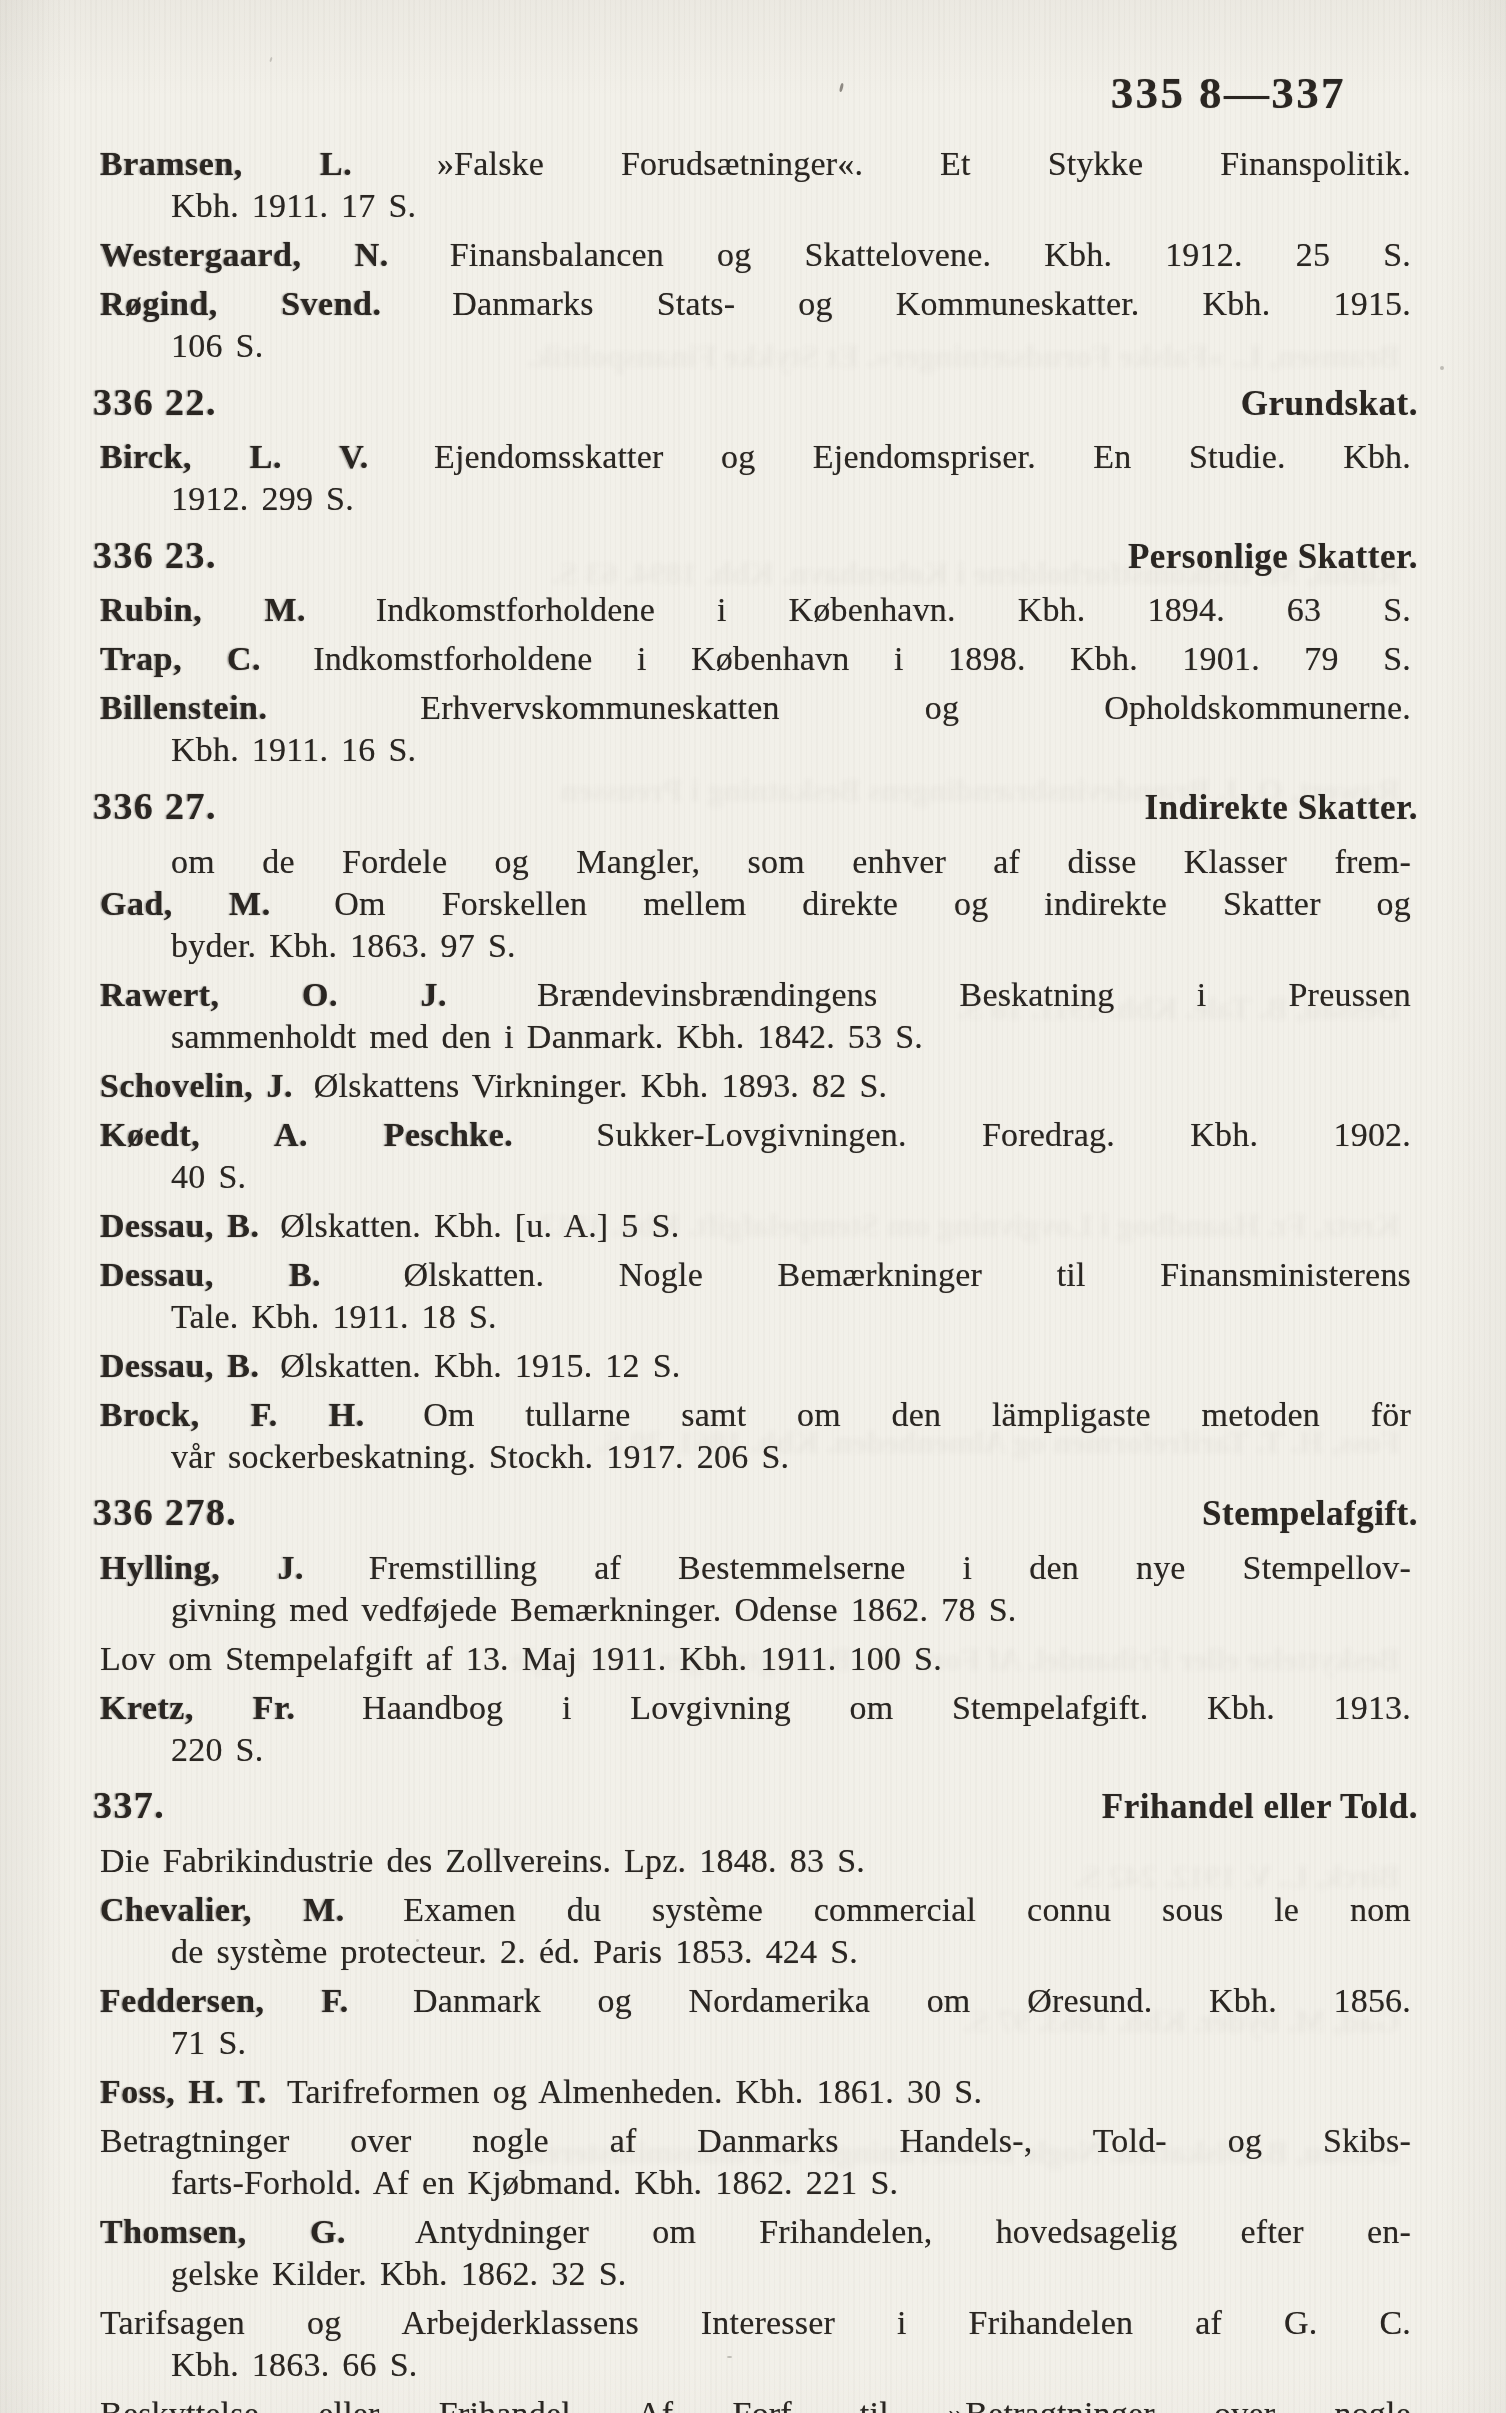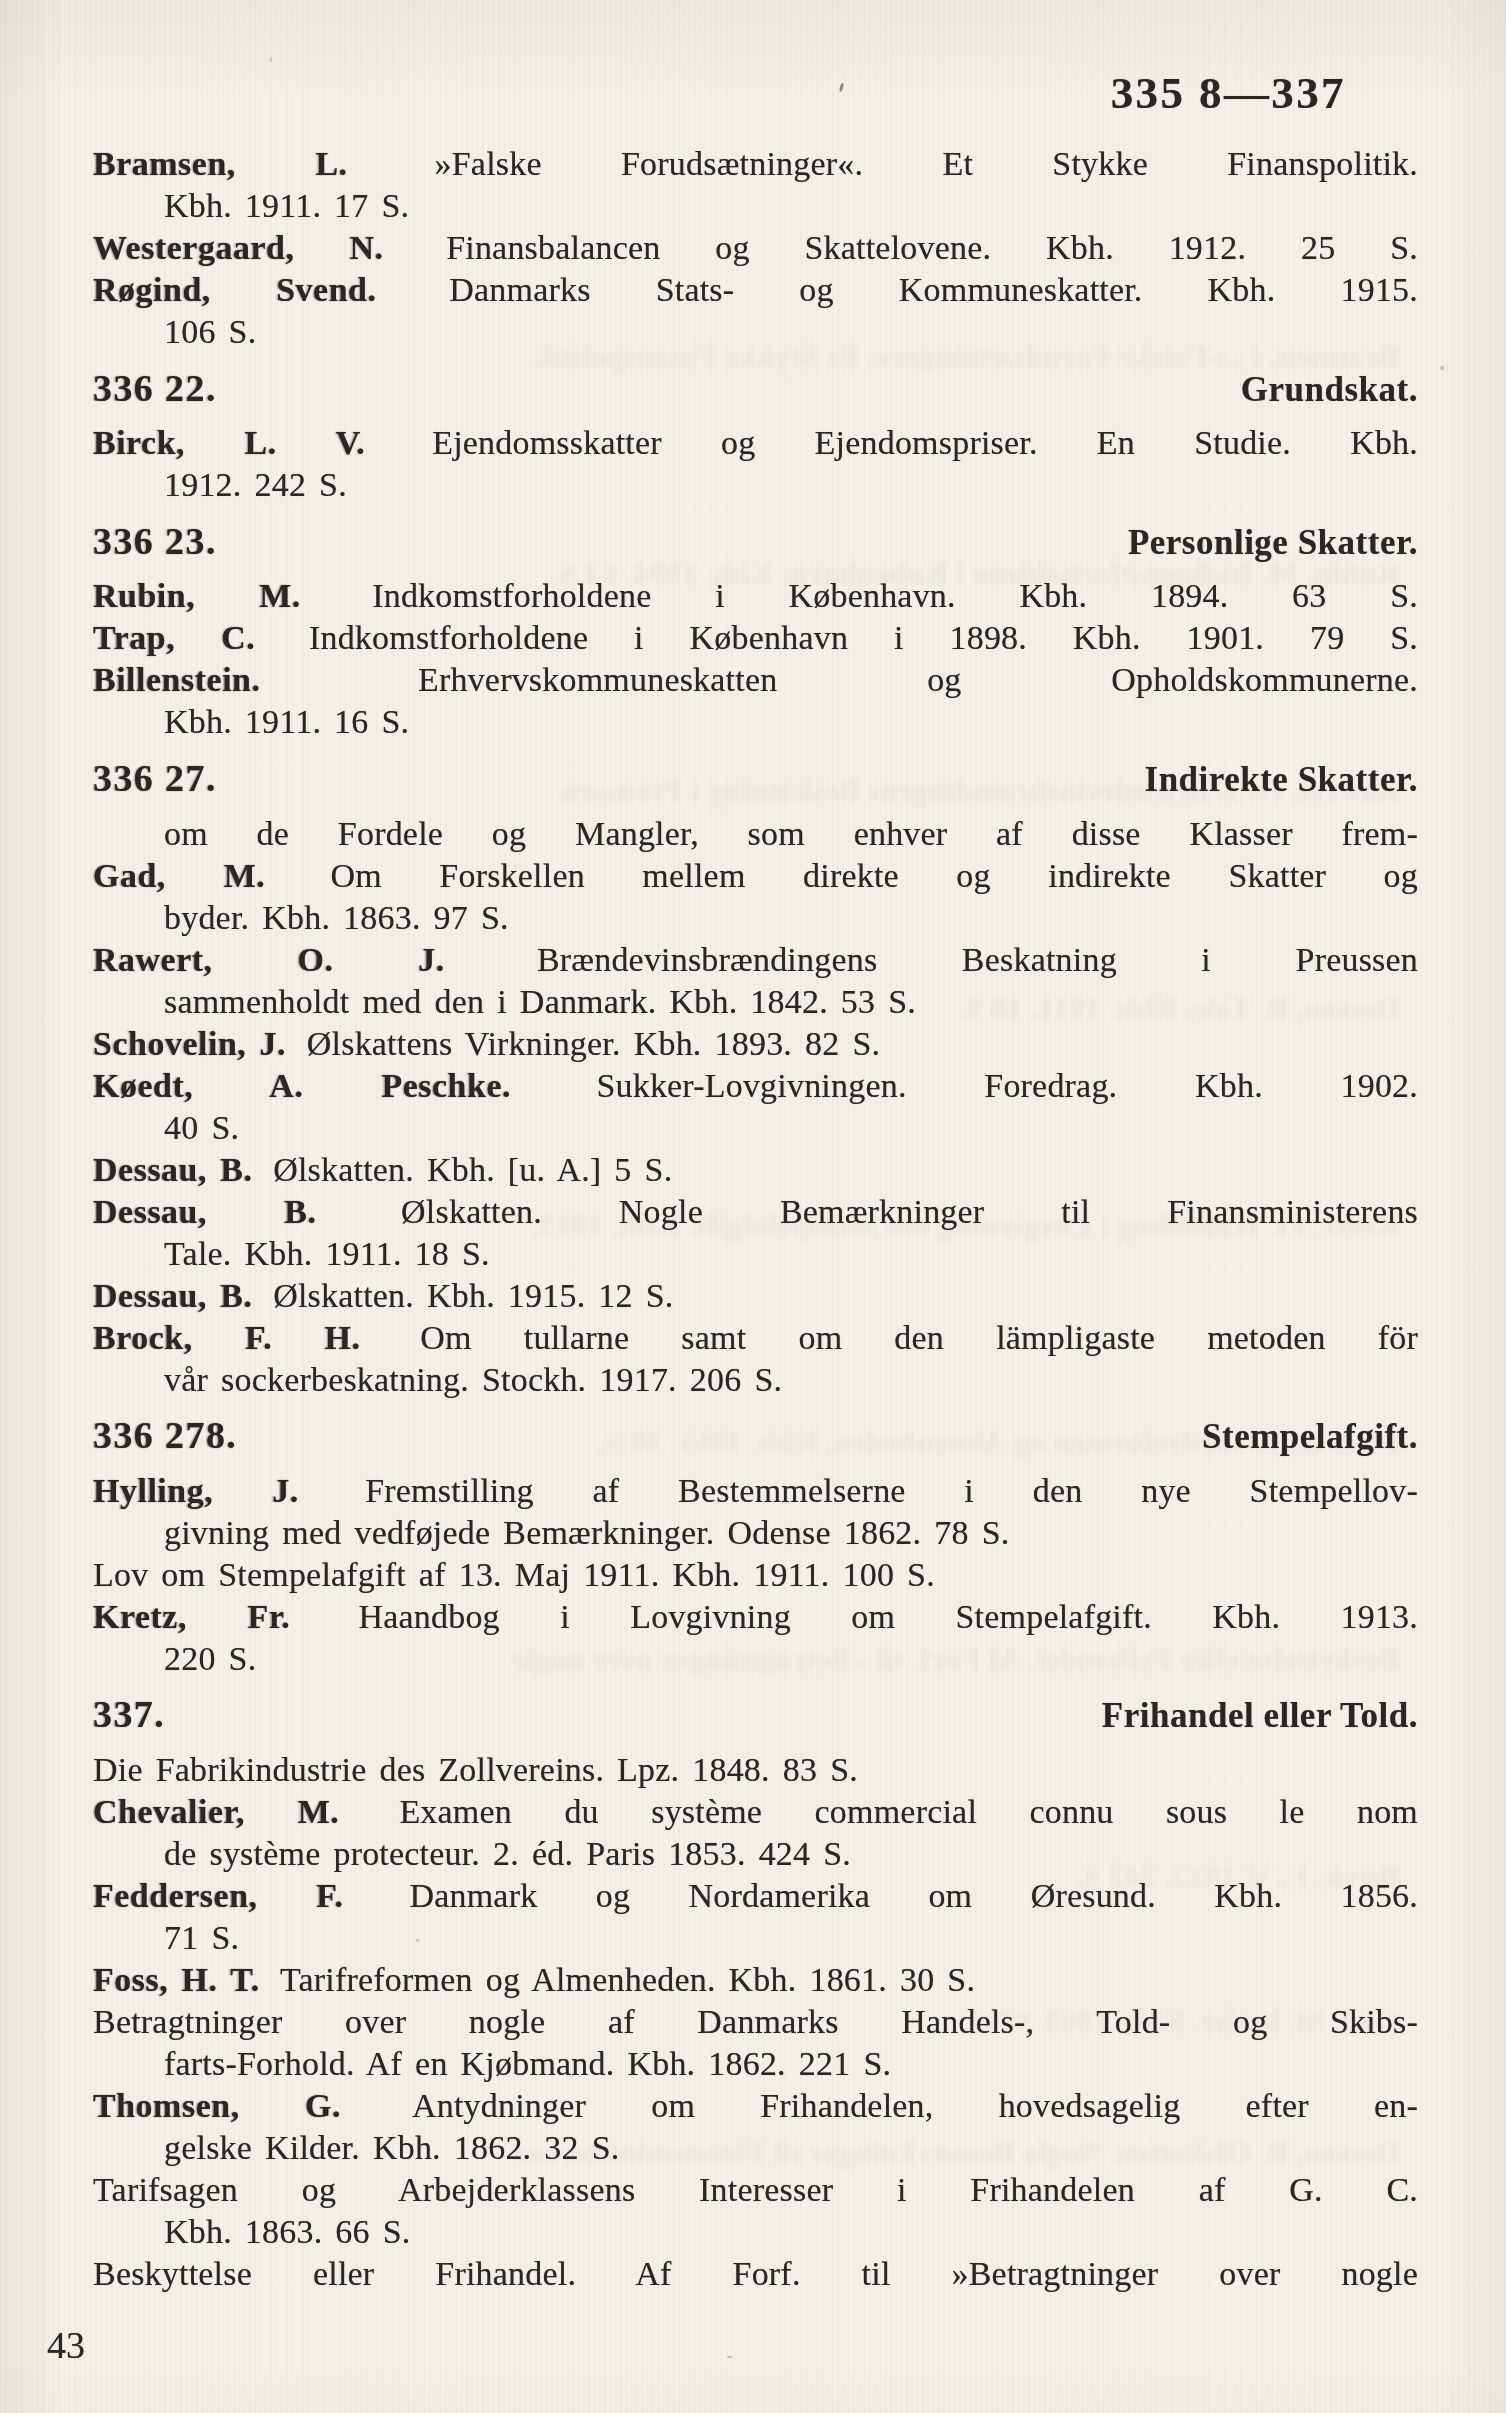--- a/index.html
+++ b/index.html
@@ -73,21 +73,21 @@
     font-weight: bold;
     letter-spacing: 1.4px;
     text-shadow: -1.4px 0 1.4px rgba(42,38,34,0.3), 0 0 1px rgba(42,38,34,0.4);
   }
   .sec-title {
     font-size: 35px;
     font-weight: bold;
     letter-spacing: 0.5px;
     text-shadow: 0 0 1px rgba(42,38,34,0.4);
   }
-  .entry { margin: 0; }
+  .entry { margin: 7px; }
   .line {
     font-size: 34px;
     line-height: 42px;
     height: 42px;
     overflow: hidden;
     word-spacing: 4.3px;
     letter-spacing: 0.2px;
     text-shadow: 0 0 0.7px rgba(42,38,34,0.5);
     white-space: normal;
   }
@@ -161,21 +161,21 @@
         <div class="entry">
           <div class="line first just"><span class="author">Røgind, Svend.</span> <span>Danmarks Stats- og Kommuneskatter. Kbh. 1915.</span></div>
           <div class="line cont">106 S.</div>
         </div>
         <div class="section-head">
           <span class="sec-code">336 22.</span>
           <span class="sec-title">Grundskat.</span>
         </div>
         <div class="entry">
           <div class="line first just"><span class="author">Birck, L. V.</span> <span>Ejendomsskatter og Ejendomspriser. En Studie. Kbh.</span></div>
-          <div class="line cont">1912. 242 S.</div>
+          <div class="line cont">1912. 299 S.</div>
         </div>
         <div class="section-head">
           <span class="sec-code">336 23.</span>
           <span class="sec-title">Personlige Skatter.</span>
         </div>
         <div class="entry">
           <div class="line first just"><span class="author">Rubin, M.</span> <span>Indkomstforholdene i København. Kbh. 1894. 63 S.</span></div>
         </div>
         <div class="entry">
           <div class="line first just"><span class="author">Trap, C.</span> <span>Indkomstforholdene i København i 1898. Kbh. 1901. 79 S.</span></div>

